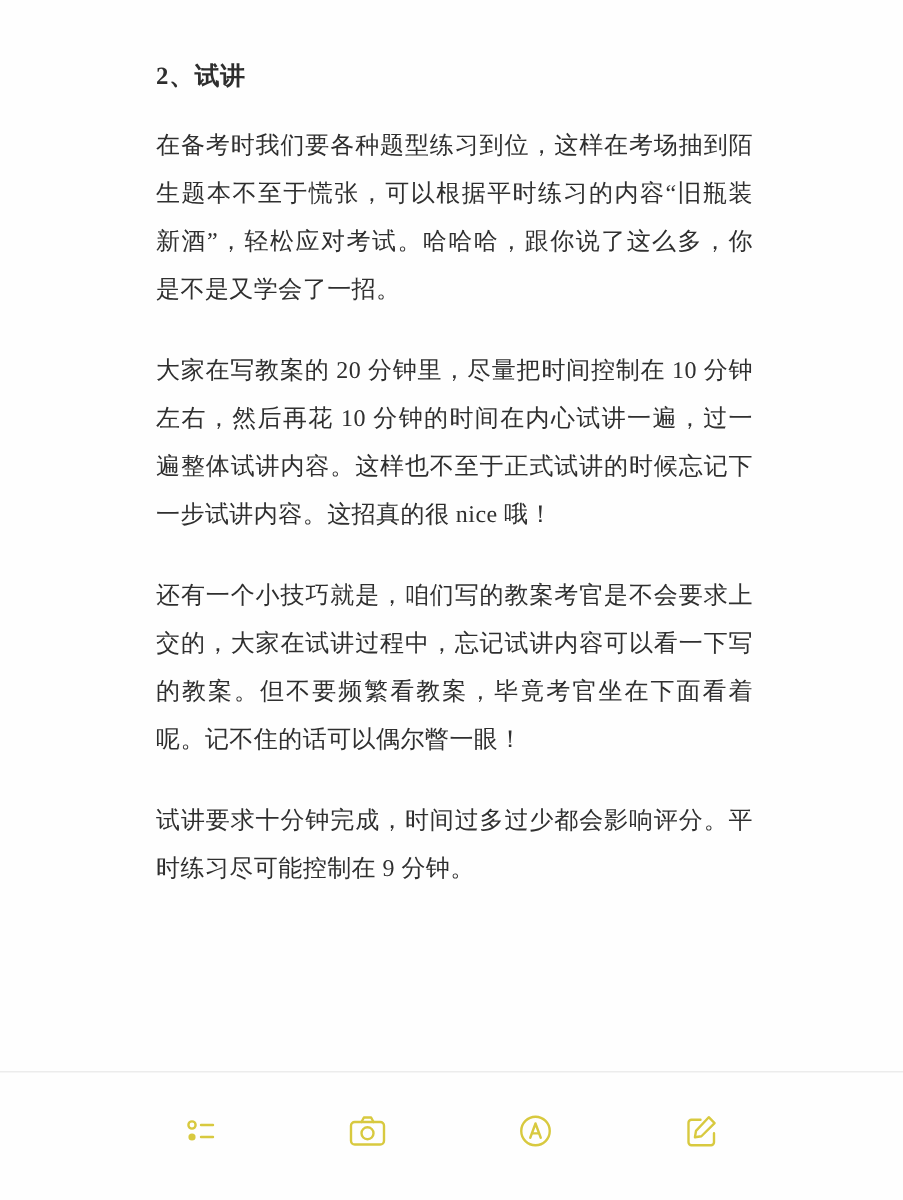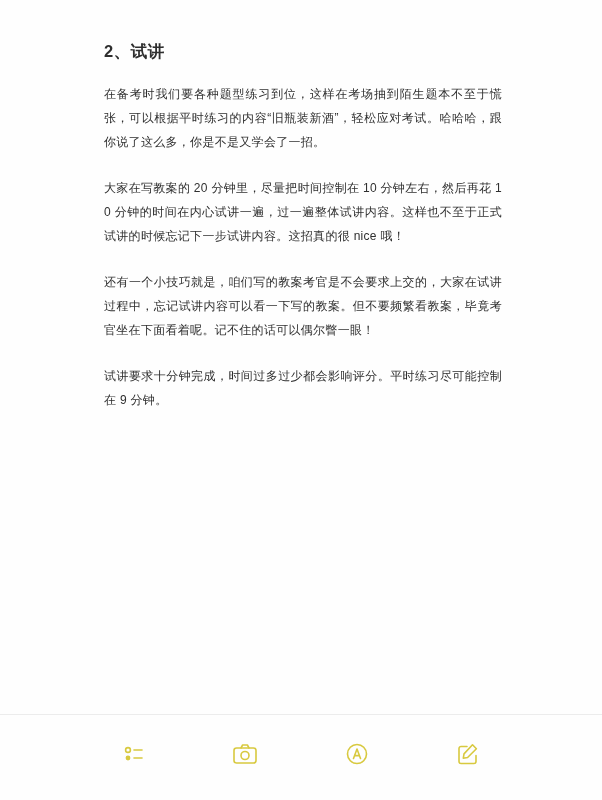--- a/index.html
+++ b/index.html
@@ -12,35 +12,36 @@
     background: #ffffff;
     font-family: "Liberation Sans", sans-serif;
     overflow: hidden;
   }
   .page {
     position: relative;
     width: 602px;
     height: 800px;
     background: #fefefe;
     box-sizing: border-box;
+    font-family: Liberation Serif, serif;
   }
   .article {
     padding: 30px 100px 0 104px;
     box-sizing: border-box;
   }
   .section-title {
     font-size: 16.5px;
     color: #2e2e2e;
     font-weight: 600;
     letter-spacing: 0.5px;
     margin: 8px 0 18px 0;
     line-height: 1.6;
   }
   .para {
-    font-size: 12px;
+    font-size: 16px;
     color: #2f2f2f;
     line-height: 2.0;
     letter-spacing: 0.3px;
     margin: 0 0 22px 0;
     text-align: justify;
     text-justify: inter-ideograph;
     word-break: break-all;
   }
   .para:last-of-type {
     margin-bottom: 0;

